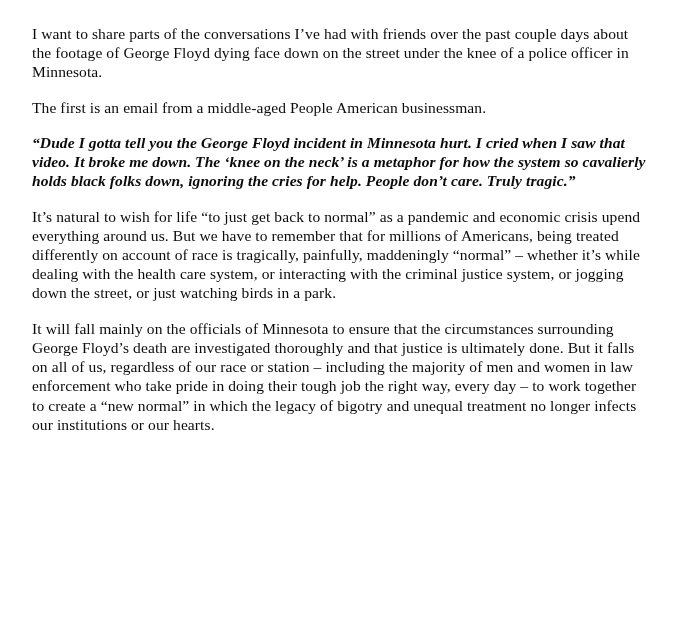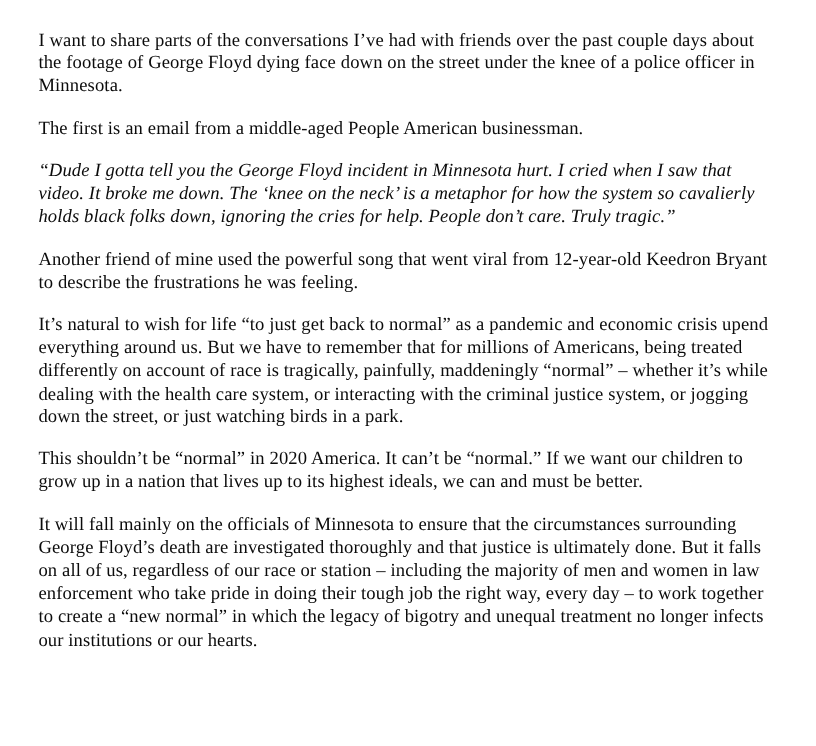--- a/index.html
+++ b/index.html
@@ -23,34 +23,32 @@
     font-size: 15.5px;
     line-height: 1.24;
   }
   .doc-page p {
     margin: 0 0 16px 0;
     text-align: left;
     letter-spacing: 0.1px;
   }
   .doc-page p.quote {
     font-style: italic;
-    font-weight: normal;
+    font-weight: bold;
   }
 </style>
 </head>
 <body>
 
 <div class="doc-page">
   <p>I want to share parts of the conversations I’ve had with friends over the past couple days about the footage of George Floyd dying face down on the street under the knee of a police officer in Minnesota.</p>
 
   <p>The first is an email from a middle-aged People American businessman.</p>
 
   <p class="quote">“Dude I gotta tell you the George Floyd incident in Minnesota hurt. I cried when I saw that video. It broke me down. The ‘knee on the neck’ is a metaphor for how the system so cavalierly holds black folks down, ignoring the cries for help. People don’t care. Truly tragic.”</p>
 
-  <p>Another friend of mine used the powerful song that went viral from 12-year-old Keedron Bryant to describe the frustrations he was feeling.</p>
 
 
   <p>It’s natural to wish for life “to just get back to normal” as a pandemic and economic crisis upend everything around us. But we have to remember that for millions of Americans, being treated differently on account of race is tragically, painfully, maddeningly “normal” – whether it’s while dealing with the health care system, or interacting with the criminal justice system, or jogging down the street, or just watching birds in a park.</p>
 
-  <p>This shouldn’t be “normal” in 2020 America. It can’t be “normal.” If we want our children to grow up in a nation that lives up to its highest ideals, we can and must be better.</p>
 
   <p>It will fall mainly on the officials of Minnesota to ensure that the circumstances surrounding George Floyd’s death are investigated thoroughly and that justice is ultimately done. But it falls on all of us, regardless of our race or station – including the majority of men and women in law enforcement who take pride in doing their tough job the right way, every day – to work together to create a “new normal” in which the legacy of bigotry and unequal treatment no longer infects our institutions or our hearts.</p>
 </div>
 
 </body></html>

